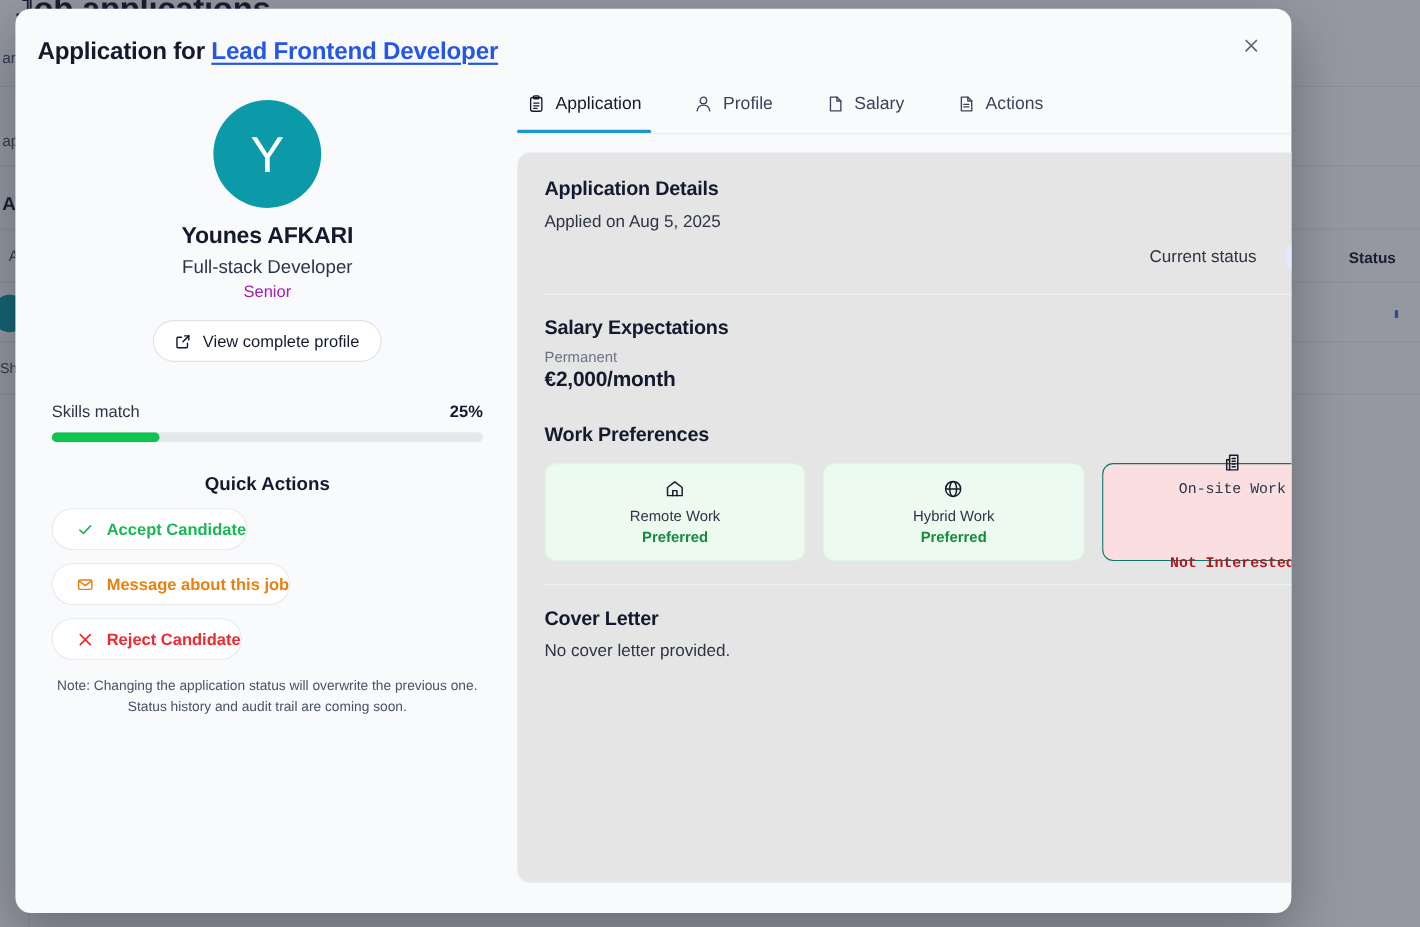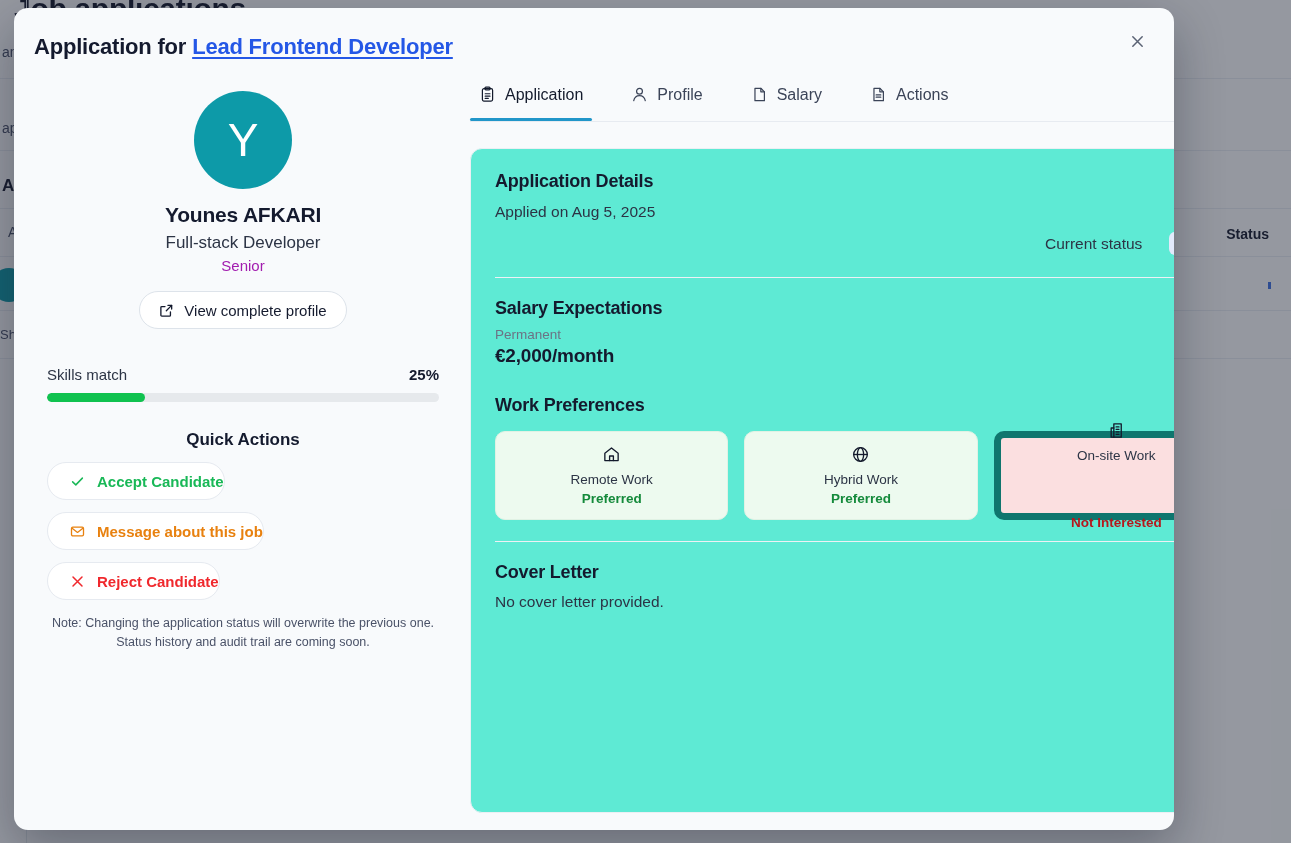--- a/index.html
+++ b/index.html
@@ -313,24 +313,24 @@
     position: absolute;
     left: 0; right: 0; bottom: 0;
     height: 3px;
     border-radius: 2px;
     background: #2196c9;
   }
 
   .content-card {
     position: absolute;
     left: 456px;
-    top: 140px;
+    top: 130px;
     width: 794px;
     height: 665px;
-    background: #5eead4;
+    background: #e5e5e5;
     border: 1px solid #eceff4;
     border-radius: 12px;
     padding: 22px 24px;
   }
 
   .sec-title {
     font-size: 18px;
     font-weight: 700;
     color: #141a2e;
     letter-spacing: -0.2px;
@@ -386,21 +386,21 @@
     flex: 1;
     height: 89px;
     border-radius: 10px;
     display: flex;
     flex-direction: column;
     align-items: center;
     justify-content: center;
     gap: 4px;
   }
   .pref-card.pos { background: #edfaef; border: 1px solid #e0f2e4; }
-  .pref-card.neg { background: #fbdfe0; border: 7px solid #0f766e; }
+  .pref-card.neg { background: #fbdfe0; border: 1px solid #0f766e; font-family: Liberation Mono, monospace; }
   .pref-icon { color: #131a2c; display: flex; }
   .pref-name { font-size: 13.5px; color: #2c3445; margin-top: 4px; }
   .pref-state { font-size: 13.5px; font-weight: 700; }
   .pref-state.pos { color: #148a3b; }
   .pref-state.neg { color: #b4181d; margin-top: 48px; }
 
   .cover-text {
     font-size: 15.5px;
     color: #2c3445;
     margin-top: 10px;

